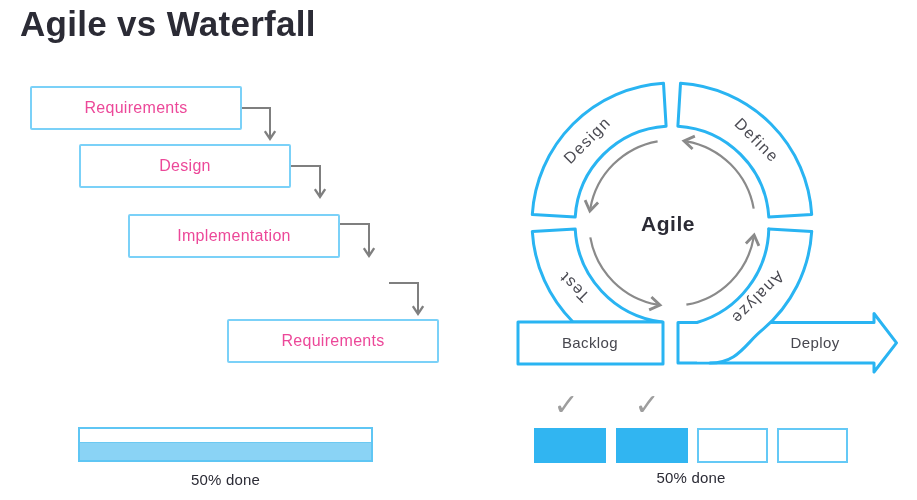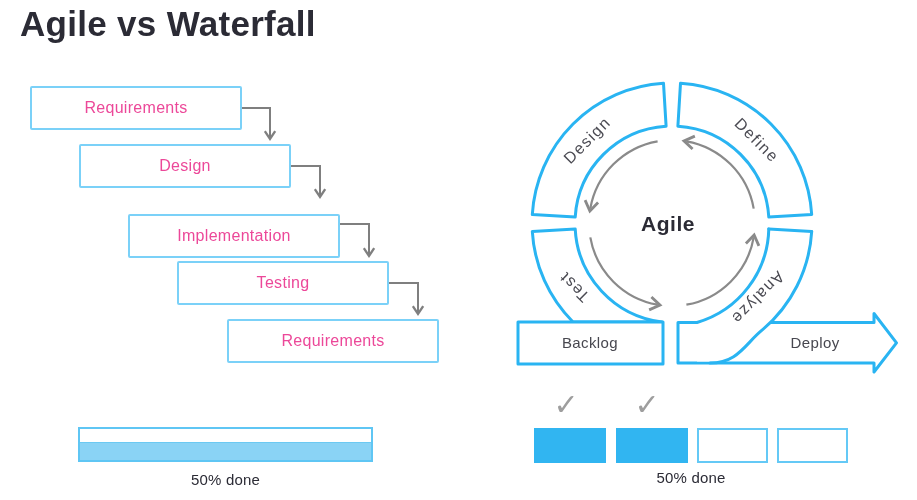--- a/index.html
+++ b/index.html
@@ -52,21 +52,20 @@
 </head>
 <body>
 
 <div id="canvas">
 
   <div class="abs" id="page-title">Agile vs Waterfall</div>
 
   <div class="wf-box" style="left:30px;top:86px;">Requirements</div>
   <div class="wf-box" style="left:79px;top:144px;">Design</div>
   <div class="wf-box" style="left:128px;top:202px;margin-top:12px;">Implementation</div>
-  <div class="wf-box" style="left:177px;top:261px;">Testing</div>
   <div class="wf-box" style="left:227px;top:319px;">Requirements</div>
 
   <svg width="500" height="400" style="left:0;top:0;">
     <defs>
       <marker id="chev" viewBox="0 0 10 10" refX="6.5" refY="5" markerWidth="6.5" markerHeight="6.5" orient="auto">
         <path d="M2,1 L8,5 L2,9" fill="none" stroke="#7f7f7f" stroke-width="1.8"></path>
       </marker>
     </defs>
     <path class="conn" d="M242,108 L270,108 L270,137" marker-end="url(#chev)"></path>
     <path class="conn" d="M291,166 L320,166 L320,195" marker-end="url(#chev)"></path>

